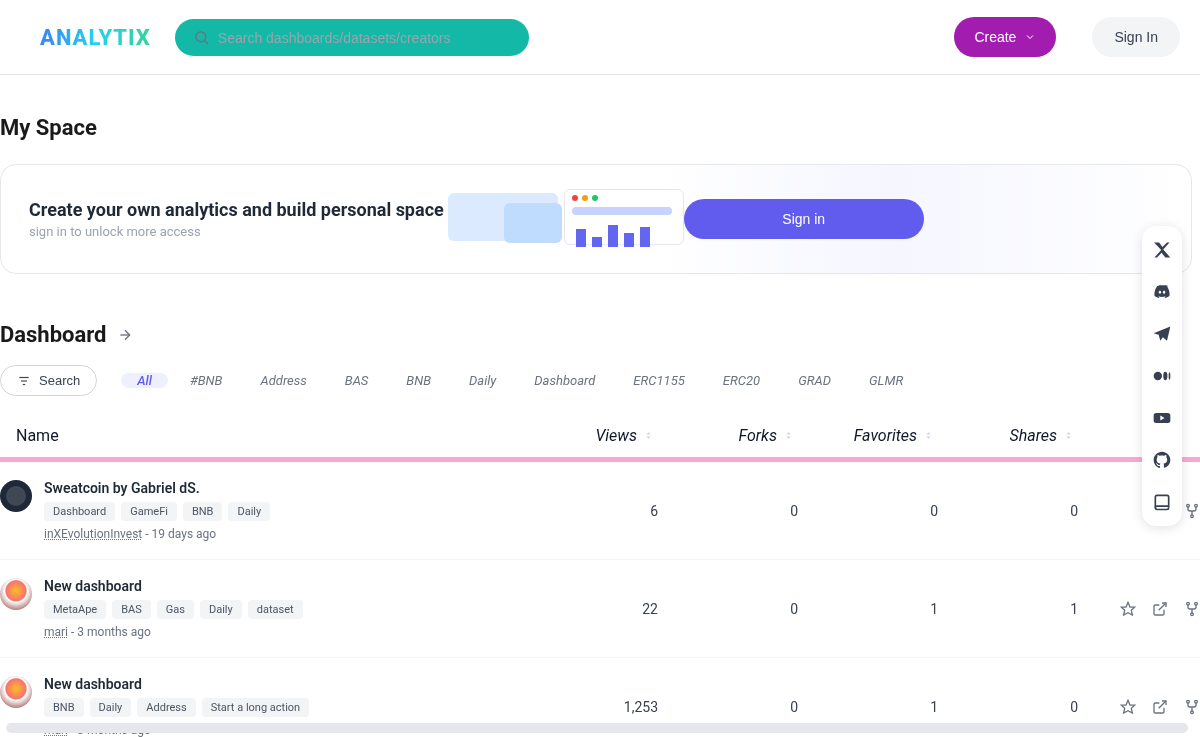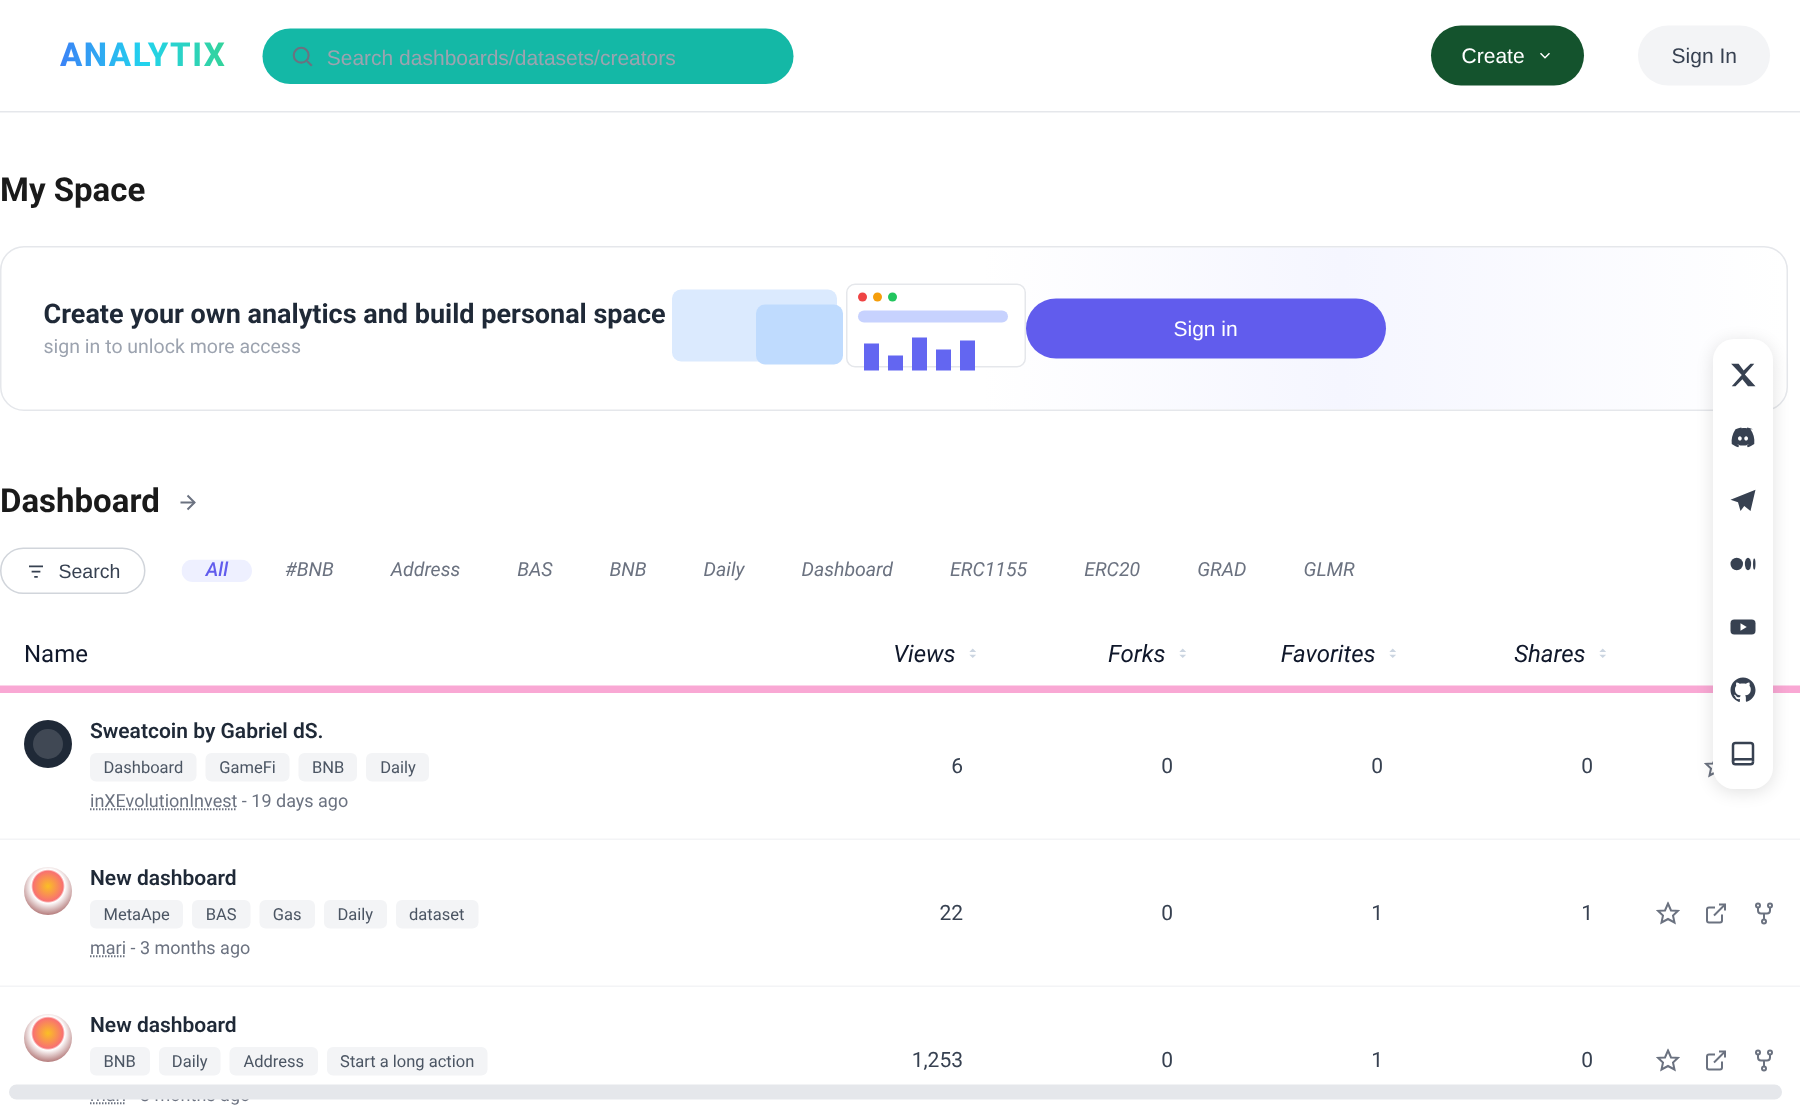--- a/index.html
+++ b/index.html
@@ -6,21 +6,21 @@
     body { font-family: -apple-system, BlinkMacSystemFont, 'Segoe UI', Roboto, sans-serif; background: #fff; color: #1a1a1a; width: 1200px; height: 737px; overflow: hidden; position: relative; }
     
     
     .header { display: flex; align-items: center; padding: 17px 20px 17px 40px; border-bottom: 1px solid #e5e7eb; gap: 24px; }
     .logo { font-size: 22px; font-weight: 800; letter-spacing: 1px; background: linear-gradient(90deg, #3b82f6 0%, #22d3ee 50%, #34d399 100%); -webkit-background-clip: text; -webkit-text-fill-color: transparent; background-clip: text; }
     .search-wrap { flex: 0 0 354px; display: flex; align-items: flex-end; background: #14b8a6; border-radius: 20px; padding: 10px 18px; gap: 8px; }
     .search-wrap svg { width: 17px; height: 17px; color: #6b7280; flex-shrink: 0; }
     .search-wrap input { border: none; background: transparent; outline: none; font-size: 14px; color: #374151; width: 100%; }
     .search-wrap input::placeholder { color: #9ca3af; }
     .header-spacer { flex: 1; }
-    .btn-create { background: #14532d; color: #fff; border: none; padding: 12px 20px; border-radius: 22px; font-size: 14px; font-weight: 500; display: inline-flex; align-items: center; gap: 8px; cursor: pointer; }
+    .btn-create { background: #a21caf; color: #fff; border: none; padding: 12px 20px; border-radius: 22px; font-size: 14px; font-weight: 500; display: inline-flex; align-items: center; gap: 8px; cursor: pointer; }
     .btn-create svg { width: 12px; height: 12px; }
     .btn-signin { background: #f3f4f6; color: #374151; border: none; padding: 12px 22px; border-radius: 22px; font-size: 14px; font-weight: 500; cursor: pointer; margin-left: 12px; }
 
     
     .my-space { padding: 40px 0 0 0; }
     .my-space h1 { font-size: 22px; font-weight: 700; padding: 0 0 0 0; margin-bottom: 24px; }
     .banner { border: 1px solid #e5e7eb; border-radius: 16px; padding: 20px 28px; display: flex; align-items: center; justify-content: flex-start; margin: 0 8px 0 0; position: relative; background: linear-gradient(90deg, #fff 55%, #f5f6ff 75%, #fff 100%); }
     .banner-left { display: flex; flex-direction: column; gap: 4px; }
     .banner-title { font-size: 18px; font-weight: 700; color: #1f2937; }
     .banner-sub { font-size: 13px; color: #9ca3af; }
@@ -48,21 +48,21 @@
     .btn-filters svg { width: 14px; height: 14px; }
     .tabs { display: flex; gap: 6px; overflow: hidden; }
     .tab { padding: 0 16px; border-radius: 18px; font-size: 13px; color: #6b7280; cursor: pointer; white-space: nowrap; font-style: italic; }
     .tab.active { background: #eef0ff; color: #615ced; font-weight: 500; }
 
     
     .table-header { display: grid; grid-template-columns: 1fr 140px 140px 140px 140px 110px; padding: 12px 16px; font-size: 16px; color: #0f172a; border-bottom: 5px solid #f9a8d4; }
     .th-sort { display: inline-flex; align-items: center; gap: 6px; cursor: pointer; justify-content: flex-end; font-style: italic; }
     .th-sort svg { width: 11px; height: 11px; color: #cbd5e1; }
     
-    .row { display: grid; grid-template-columns: 1fr 140px 140px 140px 140px 110px; padding: 18px 16px; border-bottom: 1px solid #f3f4f6; align-items: center; }
+    .row { display: grid; grid-template-columns: 1fr 140px 140px 140px 140px 110px; padding: 18px 0; border-bottom: 1px solid #f3f4f6; align-items: center; }
     .row-main { display: flex; gap: 12px; align-items: flex-start; }
     .avatar { width: 32px; height: 32px; border-radius: 50%; background: #1f2937; flex-shrink: 0; position: relative; overflow: hidden; }
     .avatar.cake { background: radial-gradient(circle at 50% 40%, #fbbf24 0%, #f87171 40%, #fff 45%, #7f1d1d 100%); }
     .avatar.dark::after { content:""; position:absolute; inset:6px; border-radius:50%; background:#fff; opacity:0.15; }
     .row-info { display: flex; flex-direction: column; gap: 6px; }
     .row-title { font-size: 14px; font-weight: 600; color: #1f2937; cursor: pointer; }
     .tags { display: flex; gap: 6px; flex-wrap: wrap; }
     .tag { background: #f3f4f6; color: #4b5563; font-size: 11px; padding: 3px 9px; border-radius: 4px; }
     .meta { font-size: 12px; color: #6b7280; }
     .meta .author { text-decoration: underline dotted; cursor: pointer; color: #6b7280; }

